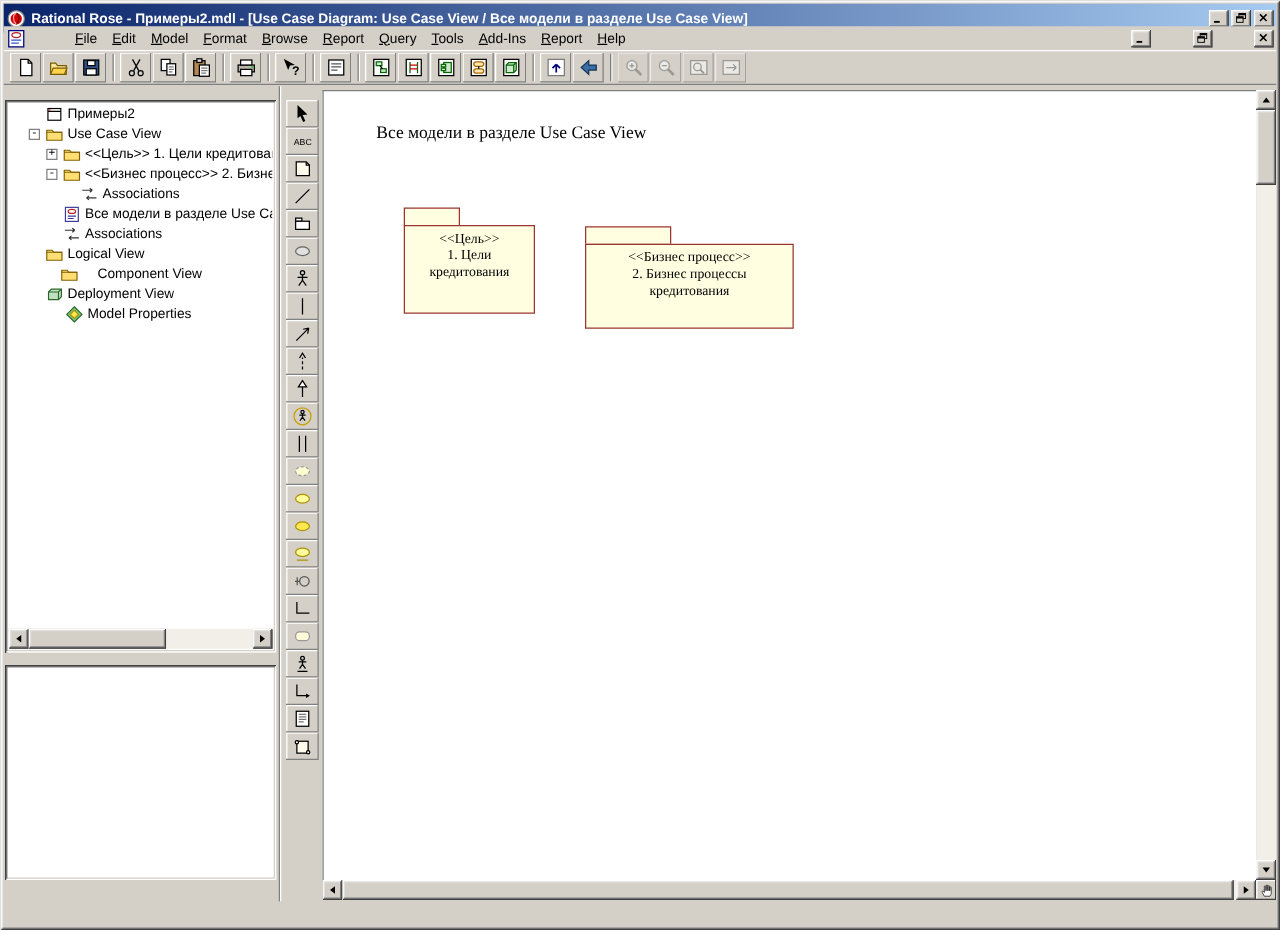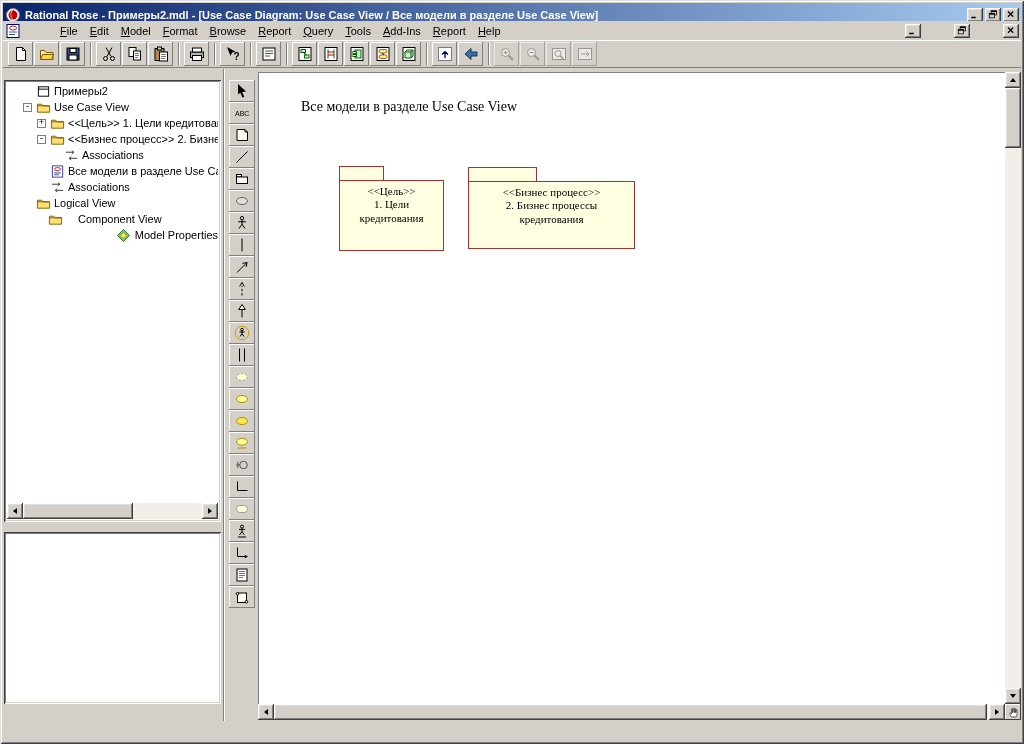--- a/index.html
+++ b/index.html
@@ -93,22 +93,22 @@
     box-shadow:inset -1px -1px #808080, inset 1px 1px #fff;
   }
   .tbx-btn svg{width:16px;height:16px;}
   
   .canvas{
     position:absolute;left:258px;top:72px;width:747px;height:632px;background:#fff;overflow:hidden;
     border-left:1px solid #808080;border-top:1px solid #808080;
   }
   .diagram-title{position:absolute;left:42px;top:26px;font-family:"Liberation Serif",serif;font-size:14px;}
   .uml-package{position:absolute;}
-  .pkg1{left:80px;top:93px;width:105px;height:85px;}
-  .pkg2{left:209px;top:94px;width:167px;height:82px;}
+  .pkg1{left:64px;top:93px;width:105px;height:85px;}
+  .pkg2{left:209px;top:108px;width:167px;height:82px;}
   .pkg-tab{position:absolute;left:0;top:0;height:15px;background:var(--pkg-fill,#fffee1);border:1px solid var(--pkg-border,#9c3434);}
   .pkg1 .pkg-tab{width:45px;}
   .pkg2 .pkg-tab{width:69px;}
   .pkg-body{
     position:absolute;left:0;top:14px;right:0;bottom:0;background:var(--pkg-fill,#fffee1);
     border:1px solid var(--pkg-border,#9c3434);text-align:center;
     font-family:"Liberation Serif",serif;padding-top:4px;
   }
   .pkg-stereotype{font-size:11px;}
   .pkg-name{font-size:11px;line-height:1.3;white-space:pre-line;}
@@ -478,21 +478,31 @@
         <div class="tree-row" style="padding-left: 16px; gap: 12px;">
           <span class="expander empty"></span>
           <span class="icon tree-icon">
             <svg viewBox="0 0 16 16">
               <path d="M1.5 13V4.5h4.6l1.4 1.7h7V13z" fill="#ffdf73" stroke="#806000"></path>
               <path d="M1.5 6.2h13" stroke="#806000" fill="none"></path>
             </svg>
           </span>
           <span class="tree-label">Component View</span>
         </div>
-        <div class="tree-row" style="padding-left: 32px; justify-content: flex-end;">
+        <div class="tree-row" style="padding-left: 16px;">
+          <span class="expander empty"></span>
+          <span class="icon tree-icon">
+            <svg viewBox="0 0 16 16">
+              <path d="M3 6l2.5-2.5H14V10l-2.5 2.5H3z" fill="#bfe0bf" stroke="#2c662c"></path>
+              <path d="M3 6h8.5v6.5M11.5 6L14 3.5" fill="none" stroke="#2c662c"></path>
+            </svg>
+          </span>
+          <span class="tree-label">Deployment View</span>
+        </div>
+        <div class="tree-row" style="padding-left: 32px;">
           <span class="expander empty"></span>
           <span class="icon tree-icon">
             <svg viewBox="0 0 16 16">
               <path d="M8 1.5L14.5 8 8 14.5 1.5 8z" fill="#79c779" stroke="#2c662c"></path>
               <path d="M8 4.5L11.5 8 8 11.5 4.5 8z" fill="#ffe84f" stroke="#b09000"></path>
             </svg>
           </span>
           <span class="tree-label">Model Properties</span>
         </div>
       </div>

